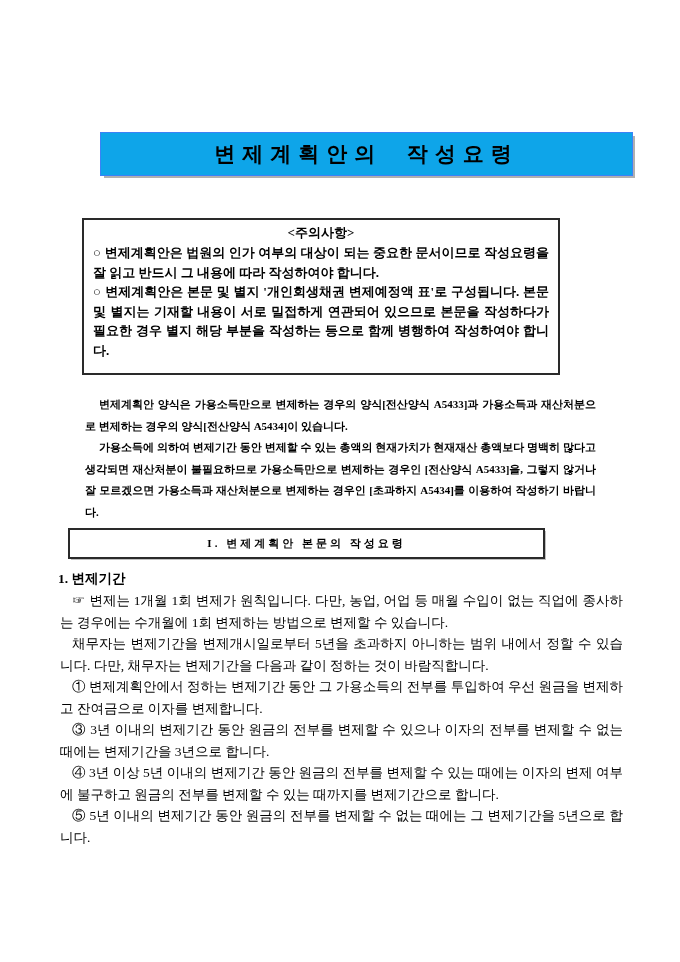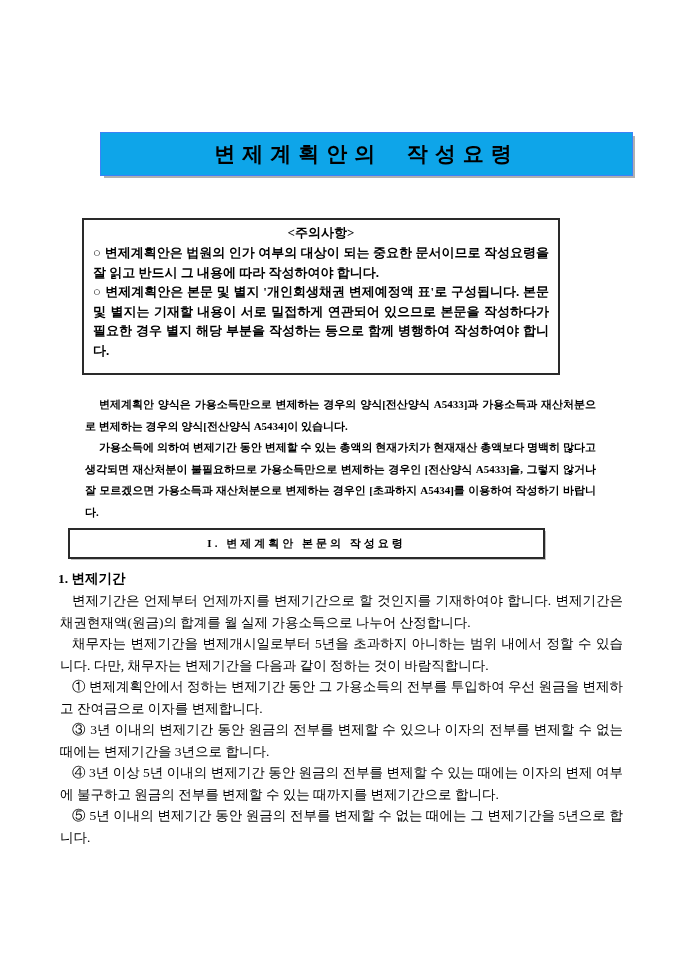--- a/index.html
+++ b/index.html
@@ -117,21 +117,21 @@
     <p>변제계획안 양식은 가용소득만으로 변제하는 경우의 양식[전산양식 A5433]과 가용소득과 재산처분으로 변제하는 경우의 양식[전산양식 A5434]이 있습니다.</p>
     <p>가용소득에 의하여 변제기간 동안 변제할 수 있는 총액의 현재가치가 현재재산 총액보다 명백히 많다고 생각되면 재산처분이 불필요하므로 가용소득만으로 변제하는 경우인 [전산양식 A5433]을, 그렇지 않거나 잘 모르겠으면 가용소득과 재산처분으로 변제하는 경우인 [초과하지 A5434]를 이용하여 작성하기 바랍니다.</p>
   </div>
 
   <div class="section-box">
     <span class="section-title-text">I. 변제계획안 본문의 작성요령</span>
   </div>
 
   <div class="section1">
     <div class="sub-heading">1. 변제기간</div>
-    <p>변제기간은 언제부터 언제까지를 변제기간으로 할 것인지를 기재하여야 합니다. 변제기간은 채권현재액(원금)의 합계를 월 실제 가용소득으로 나누어 산정합니다.</p>
+    <p>☞ 변제는 1개월 1회 변제가 원칙입니다. 다만, 농업, 어업 등 매월 수입이 없는 직업에 종사하는 경우에는 수개월에 1회 변제하는 방법으로 변제할 수 있습니다.</p>
     <p>채무자는 변제기간을 변제개시일로부터 5년을 초과하지 아니하는 범위 내에서 정할 수 있습니다. 다만, 채무자는 변제기간을 다음과 같이 정하는 것이 바람직합니다.</p>
     <p>① 변제계획안에서 정하는 변제기간 동안 그 가용소득의 전부를 투입하여 우선 원금을 변제하고 잔여금으로 이자를 변제합니다.</p>
     <p>③ 3년 이내의 변제기간 동안 원금의 전부를 변제할 수 있으나 이자의 전부를 변제할 수 없는 때에는 변제기간을 3년으로 합니다.</p>
     <p>④ 3년 이상 5년 이내의 변제기간 동안 원금의 전부를 변제할 수 있는 때에는 이자의 변제 여부에 불구하고 원금의 전부를 변제할 수 있는 때까지를 변제기간으로 합니다.</p>
     <p>⑤ 5년 이내의 변제기간 동안 원금의 전부를 변제할 수 없는 때에는 그 변제기간을 5년으로 합니다.</p>
   </div>
 
 </div>
 
 </body></html>

